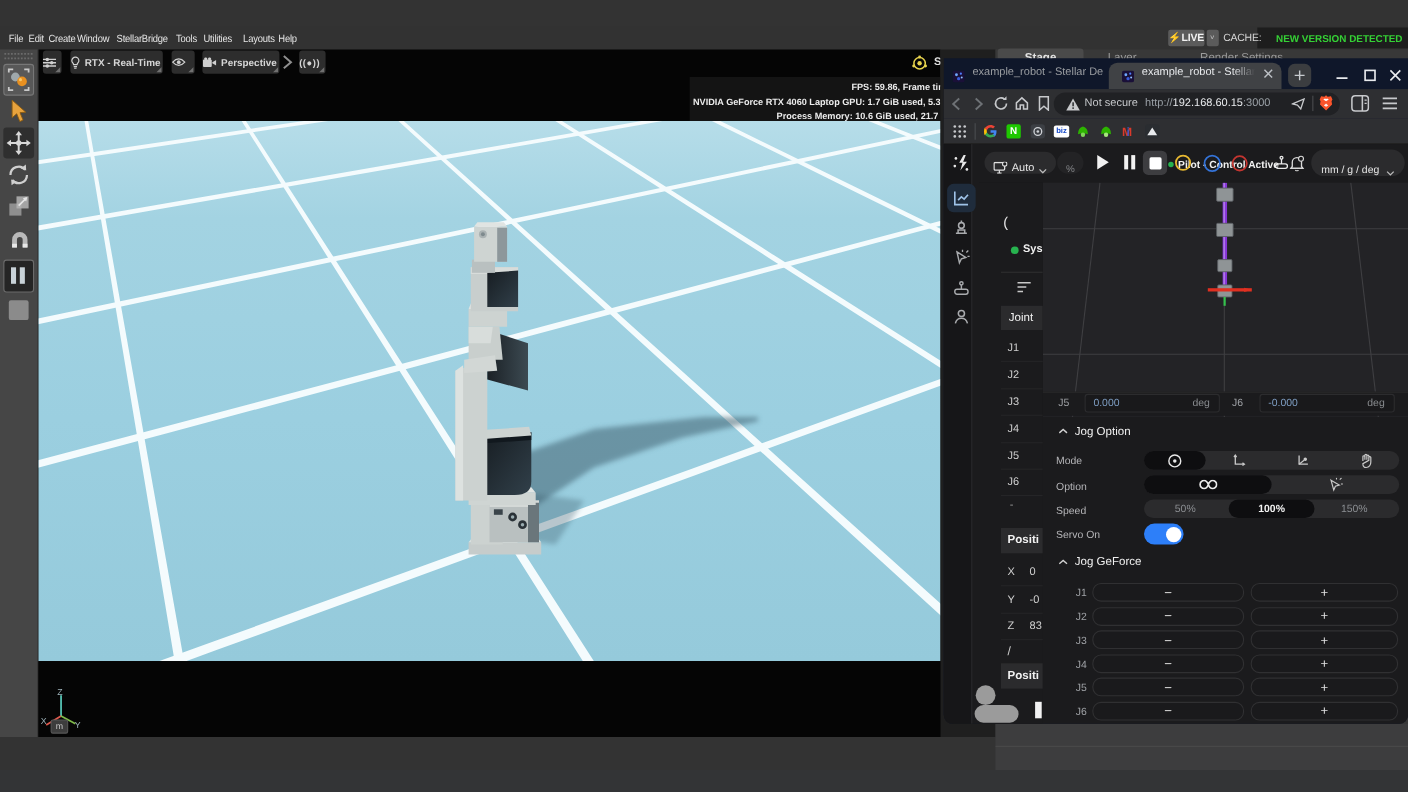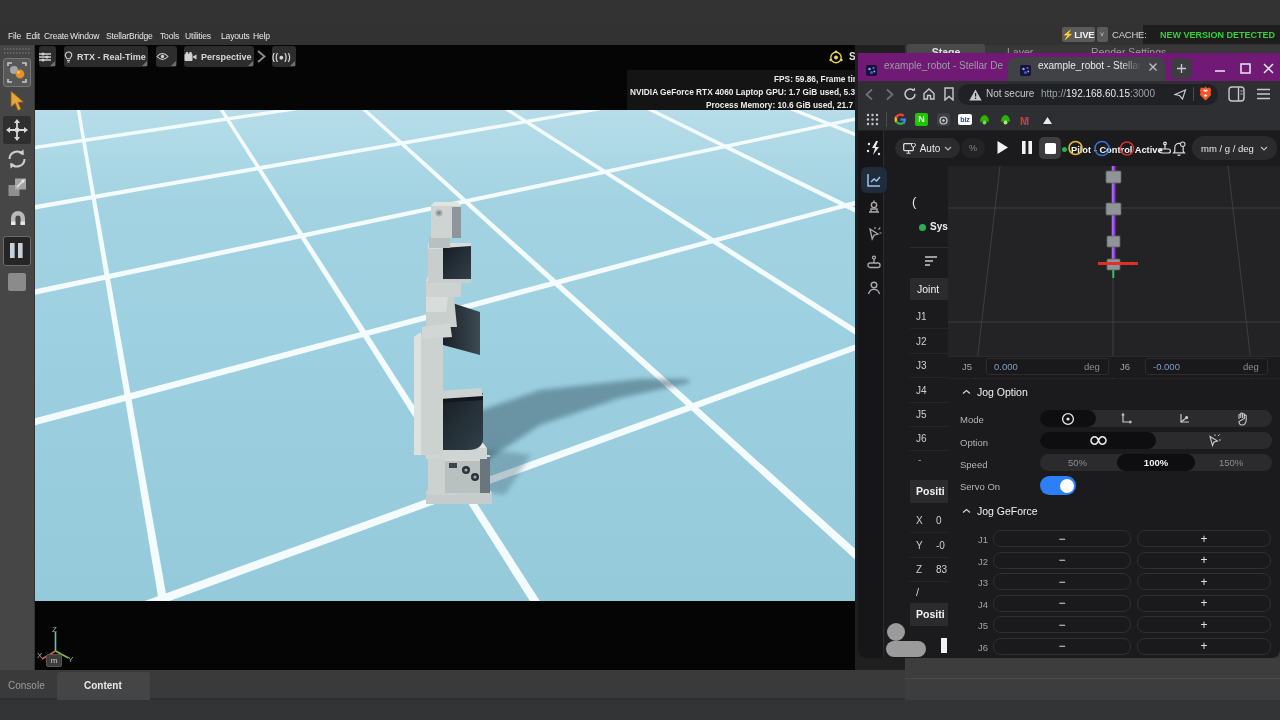--- a/index.html
+++ b/index.html
@@ -18,30 +18,30 @@
 .vbtn{position:absolute;top:1px;height:21px;background:#2d2d2d;border-radius:3px;color:#d6d6d6;font-size:9px;font-weight:bold;display:flex;align-items:center;justify-content:flex-start;gap:4px}
 #fps{position:absolute;left:592px;top:25px;width:228px;height:40px;overflow:hidden;background:rgba(22,22,22,0.93);color:#ececec;font-size:8.3px;font-weight:bold}
 #fps div{position:absolute;white-space:nowrap}
 
 #rpanel{left:905px;top:45px;width:375px;height:675px;background:#383838}
 .ptab{position:absolute;top:-1px;height:14px;font-size:10.5px;color:#9b9b9b;padding:2px 10px}
 
 #btabs{left:0;top:670px;width:905px;height:30px;background:#3a3a3a}
 #statusbar{left:0;top:700px;width:1280px;height:20px;background:#333436}
 
-#browser{left:858px;top:53px;width:422px;height:605px;background:#701a75;border-radius:0 0 8px 8px}
+#browser{left:858px;top:53px;width:422px;height:605px;background:#0f172a;border-radius:0 0 8px 8px}
 #btabbar{position:absolute;left:0;top:0;width:422px;height:28px}
 #btoolbar{position:absolute;left:0;top:28px;width:422px;height:27px;background:#2e2f32}
 #bbookbar{position:absolute;left:0;top:55px;width:422px;height:23px;background:#2e2f32;border-bottom:1px solid #222}
 #bcontent{position:absolute;left:0;top:78px;width:422px;height:527px;background:#1b1b1d;border-radius:0 0 8px 8px;overflow:hidden}
 
 #wsidebar{position:absolute;left:0;top:0;width:26px;height:527px;background:#161618;border-right:1px solid #2c2c2e}
 .wicon{position:absolute;left:4px;width:24px;height:24px;display:flex;align-items:center;justify-content:center}
 #wtoolbar{position:absolute;left:32px;top:0;width:390px;height:35px;background:#1b1b1d}
-.pill{position:absolute;background:#2b2b2d;border-radius:12px;display:flex;align-items:center;justify-content:center;color:#e8e8e8}
+.pill{position:absolute;background:#2b2b2d;border-radius:12px;display:flex;align-items:flex-end;justify-content:center;color:#e8e8e8}
 #w3d{position:absolute;left:90px;top:35px;width:332px;height:213px;background:#232326;overflow:hidden}
 #wleft{position:absolute;left:32px;top:35px;width:58px;height:492px;background:#1b1b1d;overflow:hidden}
 .lrow{position:absolute;left:23px;color:#cfcfcf;font-size:10px}
 .seg{position:absolute;background:#2b2b2d;border-radius:11px}
 .segd{position:absolute;background:#0e0e10;border-radius:11px;display:flex;align-items:center;justify-content:center}
 .jbtn{position:absolute;background:#1a1a1c;border:1px solid #303032;border-radius:8px;color:#e0e0e0;display:flex;align-items:center;justify-content:center;font-size:12px}
 .wlbl{position:absolute;color:#b5b5b8;font-size:9.5px}
 .whdr{position:absolute;color:#f0f0f0;font-size:10.5px;font-weight:normal}
 </style></head><body>
 <div id="root">
@@ -268,25 +268,20 @@
       <div class="abs" style="left:11px;top:609px;width:16px;height:13px;background:#3d3d3d;border:1px solid #565656;border-radius:2px;color:#c9c9c9;font-size:8px;text-align:center;line-height:11px">m</div>
     </div>
     <div class="abs" style="left:855px;top:45px;width:50px;height:625px;background:#1f1f1f"></div>
     <div class="abs" id="rpanel">
       <div class="ptab" style="left:2px;width:78px;background:#4a4a4a;color:#e3e3e3;font-weight:bold;border-radius:3px 3px 0 0;text-align:center">Stage</div>
       <div class="ptab" style="left:92px;width:60px">Layer</div>
       <div class="ptab" style="left:176px;width:100px">Render Settings</div>
       <div class="abs" style="left:0;top:613px;width:375px;height:42px;background:#3d3d3e"></div>
       <div class="abs" style="left:0;top:633px;width:375px;height:1px;background:#4a4a4a"></div>
     </div>
-    <div class="abs" id="btabs" style="border-bottom:2px solid #2e2e2e">
-      <span class="abs" style="left:8px;top:10px;color:#9d9d9d;font-size:10px">Console</span>
-      <div class="abs" style="left:57px;top:2px;width:93px;height:28px;background:#454545;border-radius:3px 3px 0 0"></div>
-      <span class="abs" style="left:84px;top:10px;color:#e8e8e8;font-size:10px;font-weight:bold">Content</span>
-    </div>
     <div class="abs" id="statusbar"></div>
     <div class="abs" id="browser">
       <div id="btabbar">
         <div class="abs" style="left:8px;top:9px;width:11px;height:11px"><svg width="11" height="11" viewBox="0 0 11 11">
             <rect width="11" height="11" rx="2" fill="#1a1038"></rect>
             <circle cx="3.5" cy="4" r="1.3" fill="#6fa8ff"></circle>
             <circle cx="7.5" cy="3" r="1" fill="#4d7dff"></circle>
             <circle cx="5.5" cy="7.5" r="1.5" fill="#3a5bd9"></circle>
             <circle cx="8.3" cy="6.5" r="0.9" fill="#8fc0ff"></circle>
           </svg></div>

